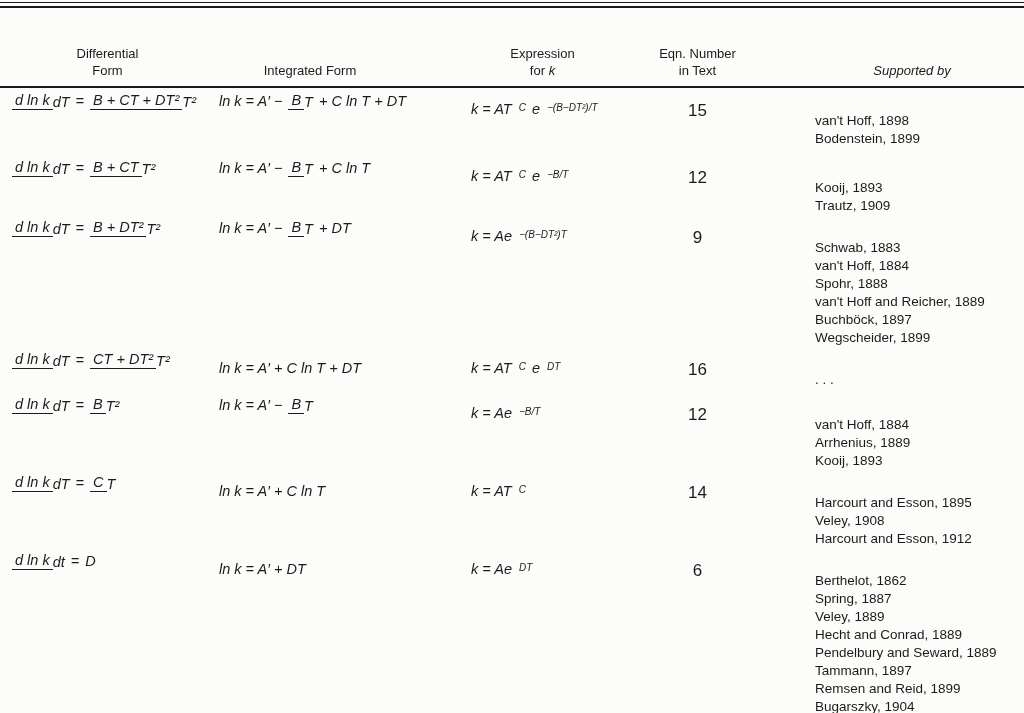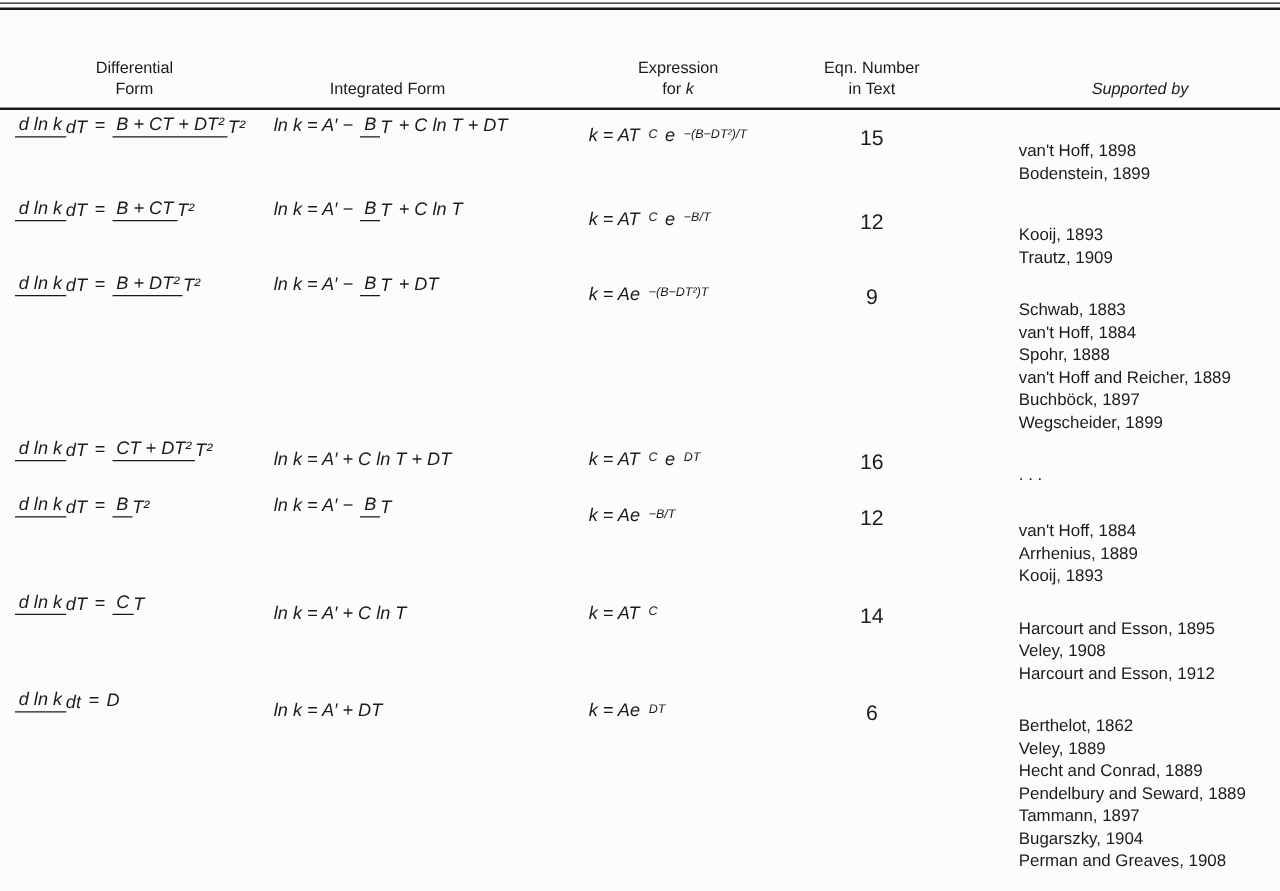--- a/index.html
+++ b/index.html
@@ -347,24 +347,26 @@
       <div class="cell c-k">
         <div class="formula kline">
             <span>k = Ae</span>
             <sup>DT</sup>
           </div>
       </div>
       <div class="cell c-eqn">6</div>
       <div class="cell c-sup">
           <div class="suplist">
             <div>Berthelot, 1862</div>
+            <div>Spring, 1887</div>
             <div>Veley, 1889</div>
             <div>Hecht and Conrad, 1889</div>
             <div>Pendelbury and Seward, 1889</div>
             <div>Tammann, 1897</div>
+            <div>Remsen and Reid, 1899</div>
             <div>Bugarszky, 1904</div>
             <div>Perman and Greaves, 1908</div>
           </div>
         </div>
     </div>
 
   </div>
 
   <div class="rule thin"></div>
   <div class="gap3"></div>

